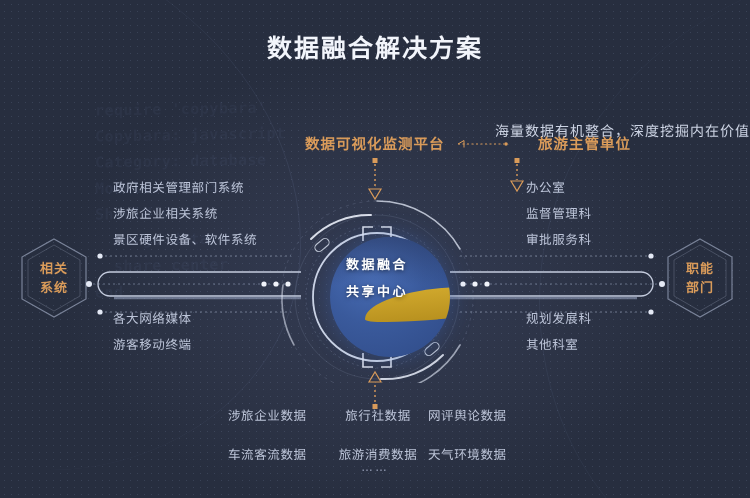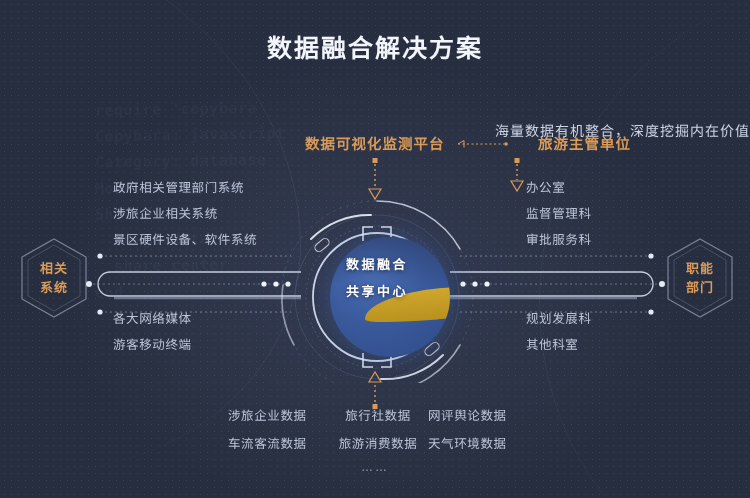--- a/index.html
+++ b/index.html
@@ -112,21 +112,21 @@
   #list-right-top  { left: 518px; top: 175px; }
   #list-right-bot  { left: 518px; top: 306px; }
 
   
   #bottom-grid {
     position: absolute;
     left: 228px; top: 405px;
     width: 300px;
     display: grid;
     grid-template-columns: repeat(3, 1fr);
-    row-gap: 9px;
+    row-gap: 20px;
     font-size: 12.5px;
     color: #bcc4d8;
     letter-spacing: .6px;
     text-align: left;
     white-space: nowrap;
   }
   #bottom-grid > span:nth-child(3n+2) { text-align: center; }
   #bottom-grid > span:nth-child(3n)   { text-align: left; }
   #ellipsis {
     position: absolute;

